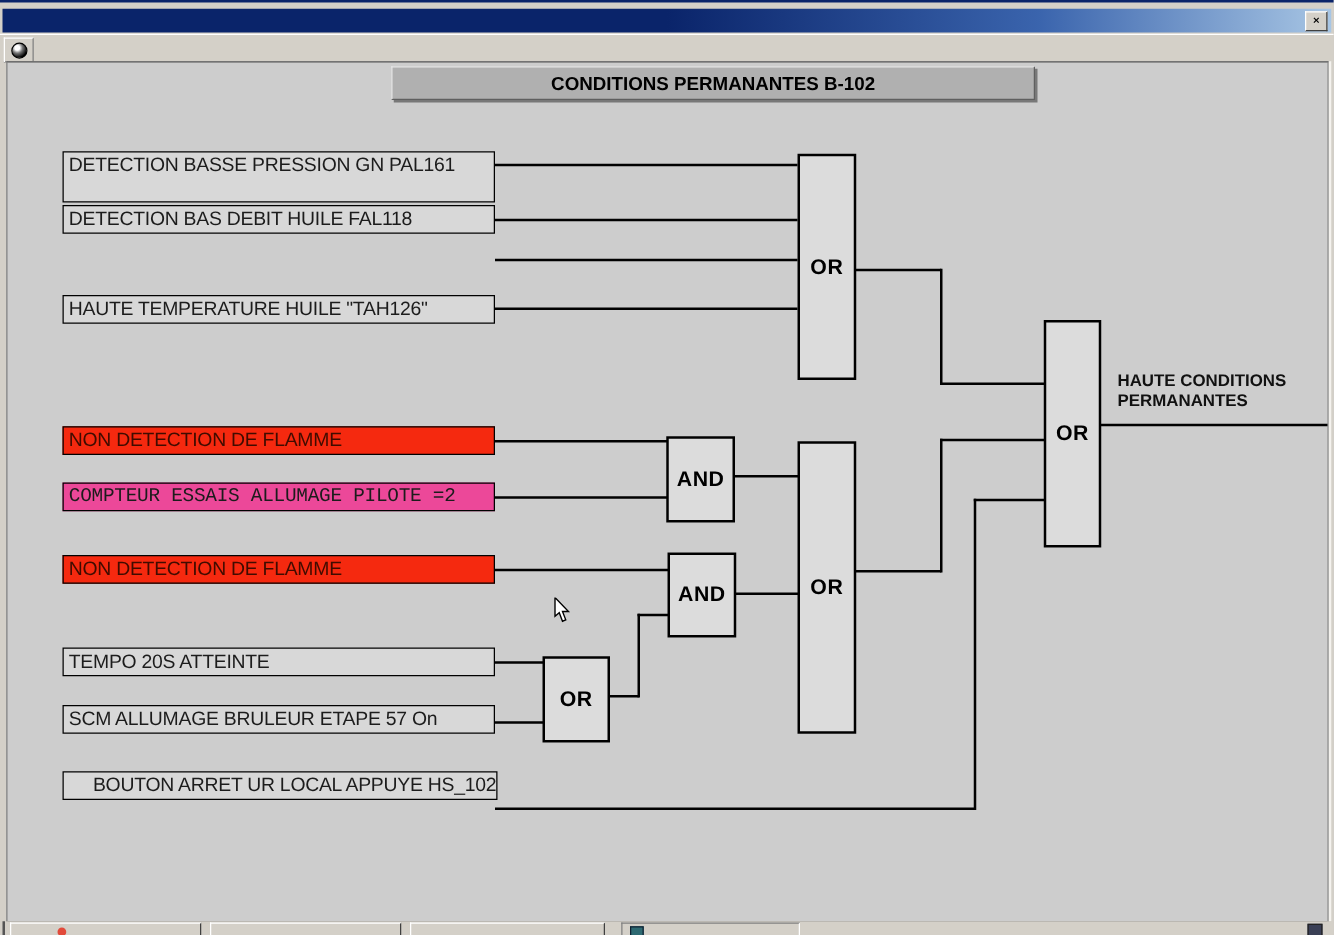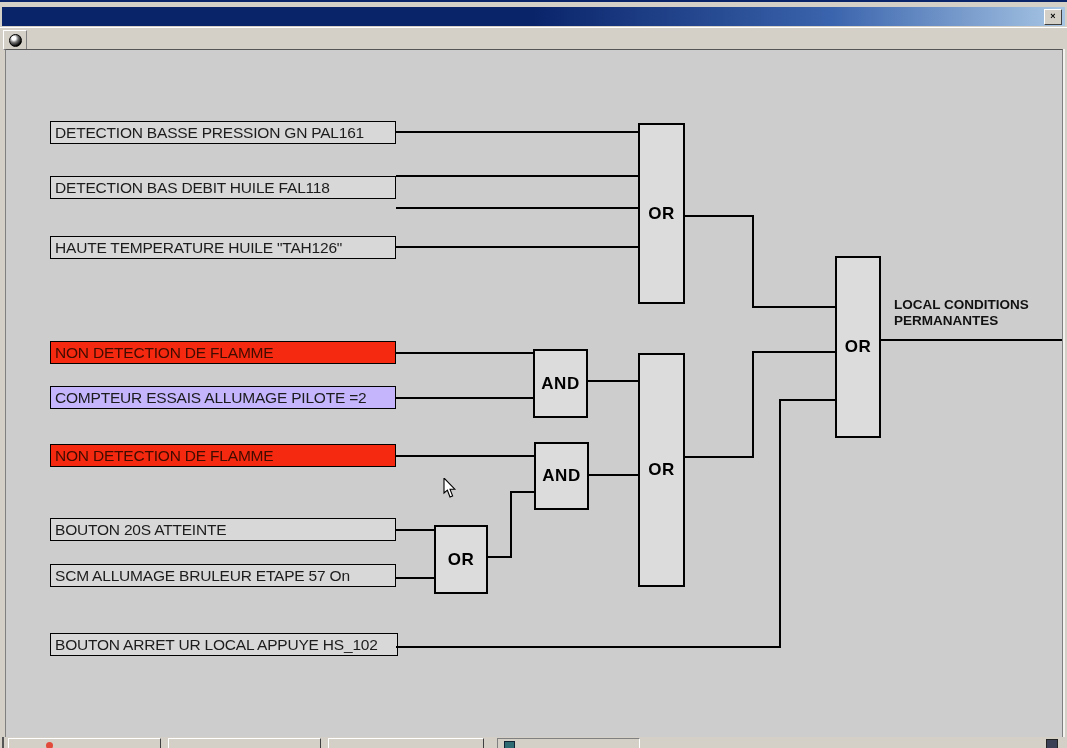--- a/index.html
+++ b/index.html
@@ -21,21 +21,21 @@
   .content{position:absolute;left:5px;top:49px;width:1056px;height:687px;background:#cdcdcd;
     border-left:1px solid #808080;border-top:1px solid #555;border-right:1px solid #808080;border-bottom:1px solid #555;}
   .content-hl{position:absolute;left:1063px;top:49px;width:2px;height:688px;background:#f4f2ee;}
   
   #diagram{position:absolute;left:0;top:0;width:1067px;height:748px;}
   .banner{position:absolute;left:313px;top:53px;width:515px;height:27px;background:#b0b0b0;
     border:1px solid;border-color:#e8e8e8 #5f5f5f #5f5f5f #e8e8e8;box-shadow:2px 2px 0 #787878;
     text-align:center;font-weight:bold;font-size:15px;color:#000;line-height:27px;box-sizing:border-box;}
   .cond{position:absolute;background:#d8d8d8;border:1px solid #000;box-sizing:border-box;
     font-size:15.5px;color:#1c1c1c;line-height:21px;padding-left:4px;white-space:nowrap;letter-spacing:-0.2px;overflow:hidden;}
-  .cond.light{background:#c4b5fd;}
+  .cond.light{background:#ec4899;font-family:Liberation Mono, monospace;}
   .gate{position:absolute;background:#dcdcdc;border:2px solid #000;box-sizing:border-box;
     display:flex;align-items:center;justify-content:center;font-weight:bold;font-size:17px;color:#000;letter-spacing:0.5px;}
   .wire{position:absolute;background:#000;}
   .out-label{position:absolute;left:894px;top:297px;font-weight:bold;font-size:13.5px;color:#111;line-height:16px;white-space:nowrap;}
   
   .bstrip{position:absolute;left:0;top:737px;width:1067px;height:11px;background:#d4d0c8;}
   .bstrip .tick{position:absolute;left:2px;top:0;width:2px;height:11px;background:#555;}
   .tb-btn{position:absolute;top:1px;height:10px;background:#d4d0c8;border-top:1px solid #fff;
     border-left:1px solid #fff;border-right:1px solid #404040;box-sizing:border-box;}
   .tb-dot{position:absolute;top:3px;width:7px;height:7px;border-radius:50%;background:#e24a3a;}
@@ -57,33 +57,34 @@
 <div class="toolbar">
   <div class="tool-btn">
     <span class="globe"></span>
   </div>
 </div>
 
 <div class="content"></div>
 <div class="content-hl"></div>
 
 <div id="diagram">
+  <div class="banner">CONDITIONS PERMANANTES B-102</div>
   <div class="out-label">
-    <div>LOCAL CONDITIONS</div>
+    <div>HAUTE CONDITIONS</div>
     <div>PERMANANTES</div>
   </div>
-<div class="cond" style="left: 50px; top: 121px; width: 346px; height: 23px;">DETECTION BASSE PRESSION GN PAL161</div>
-    <div class="cond" style="left: 50px; top: 164px; width: 346px; height: 23px; margin-top: 12px;">DETECTION BAS DEBIT HUILE FAL118</div>
+<div class="cond" style="left: 50px; top: 121px; width: 346px; height: 41px;">DETECTION BASSE PRESSION GN PAL161</div>
+    <div class="cond" style="left: 50px; top: 164px; width: 346px; height: 23px;">DETECTION BAS DEBIT HUILE FAL118</div>
     <div class="cond" style="left: 50px; top: 236px; width: 346px; height: 23px;">HAUTE TEMPERATURE HUILE "TAH126"</div>
     <div class="cond" style="left: 50px; top: 341px; width: 346px; height: 23px; background: rgb(245, 41, 15); color: rgb(64, 12, 0);">NON DETECTION DE FLAMME</div>
     <div class="cond light" style="left: 50px; top: 386px; width: 346px; height: 23px;">COMPTEUR ESSAIS ALLUMAGE PILOTE =2</div>
     <div class="cond" style="left: 50px; top: 444px; width: 346px; height: 23px; background: rgb(245, 41, 15); color: rgb(64, 12, 0);">NON DETECTION DE FLAMME</div>
-    <div class="cond" style="left: 50px; top: 518px; width: 346px; height: 23px;">BOUTON 20S ATTEINTE</div>
+    <div class="cond" style="left: 50px; top: 518px; width: 346px; height: 23px;">TEMPO 20S ATTEINTE</div>
     <div class="cond" style="left: 50px; top: 564px; width: 346px; height: 23px;">SCM ALLUMAGE BRULEUR ETAPE 57 On</div>
-    <div class="cond" style="left: 50px; top: 633px; width: 348px; height: 23px;">BOUTON ARRET UR LOCAL APPUYE HS_102</div>
+    <div class="cond" style="left: 50px; top: 617px; width: 348px; height: 23px; text-align: right;">BOUTON ARRET UR LOCAL APPUYE HS_102</div>
     <div class="gate" style="left: 638px; top: 123px; width: 47px; height: 181px;">OR</div>
     <div class="gate" style="left: 533px; top: 349px; width: 55px; height: 69px;">AND</div>
     <div class="gate" style="left: 534px; top: 442px; width: 55px; height: 68px;">AND</div>
     <div class="gate" style="left: 434px; top: 525px; width: 54px; height: 69px;">OR</div>
     <div class="gate" style="left: 638px; top: 353px; width: 47px; height: 234px;">OR</div>
     <div class="gate" style="left: 835px; top: 256px; width: 46px; height: 182px;">OR</div>
     <div class="wire" style="left: 396px; top: 131px; width: 242px; height: 2px;"></div>
     <div class="wire" style="left: 396px; top: 175px; width: 242px; height: 2px;"></div>
     <div class="wire" style="left: 396px; top: 207px; width: 242px; height: 2px;"></div>
     <div class="wire" style="left: 396px; top: 246px; width: 242px; height: 2px;"></div>

